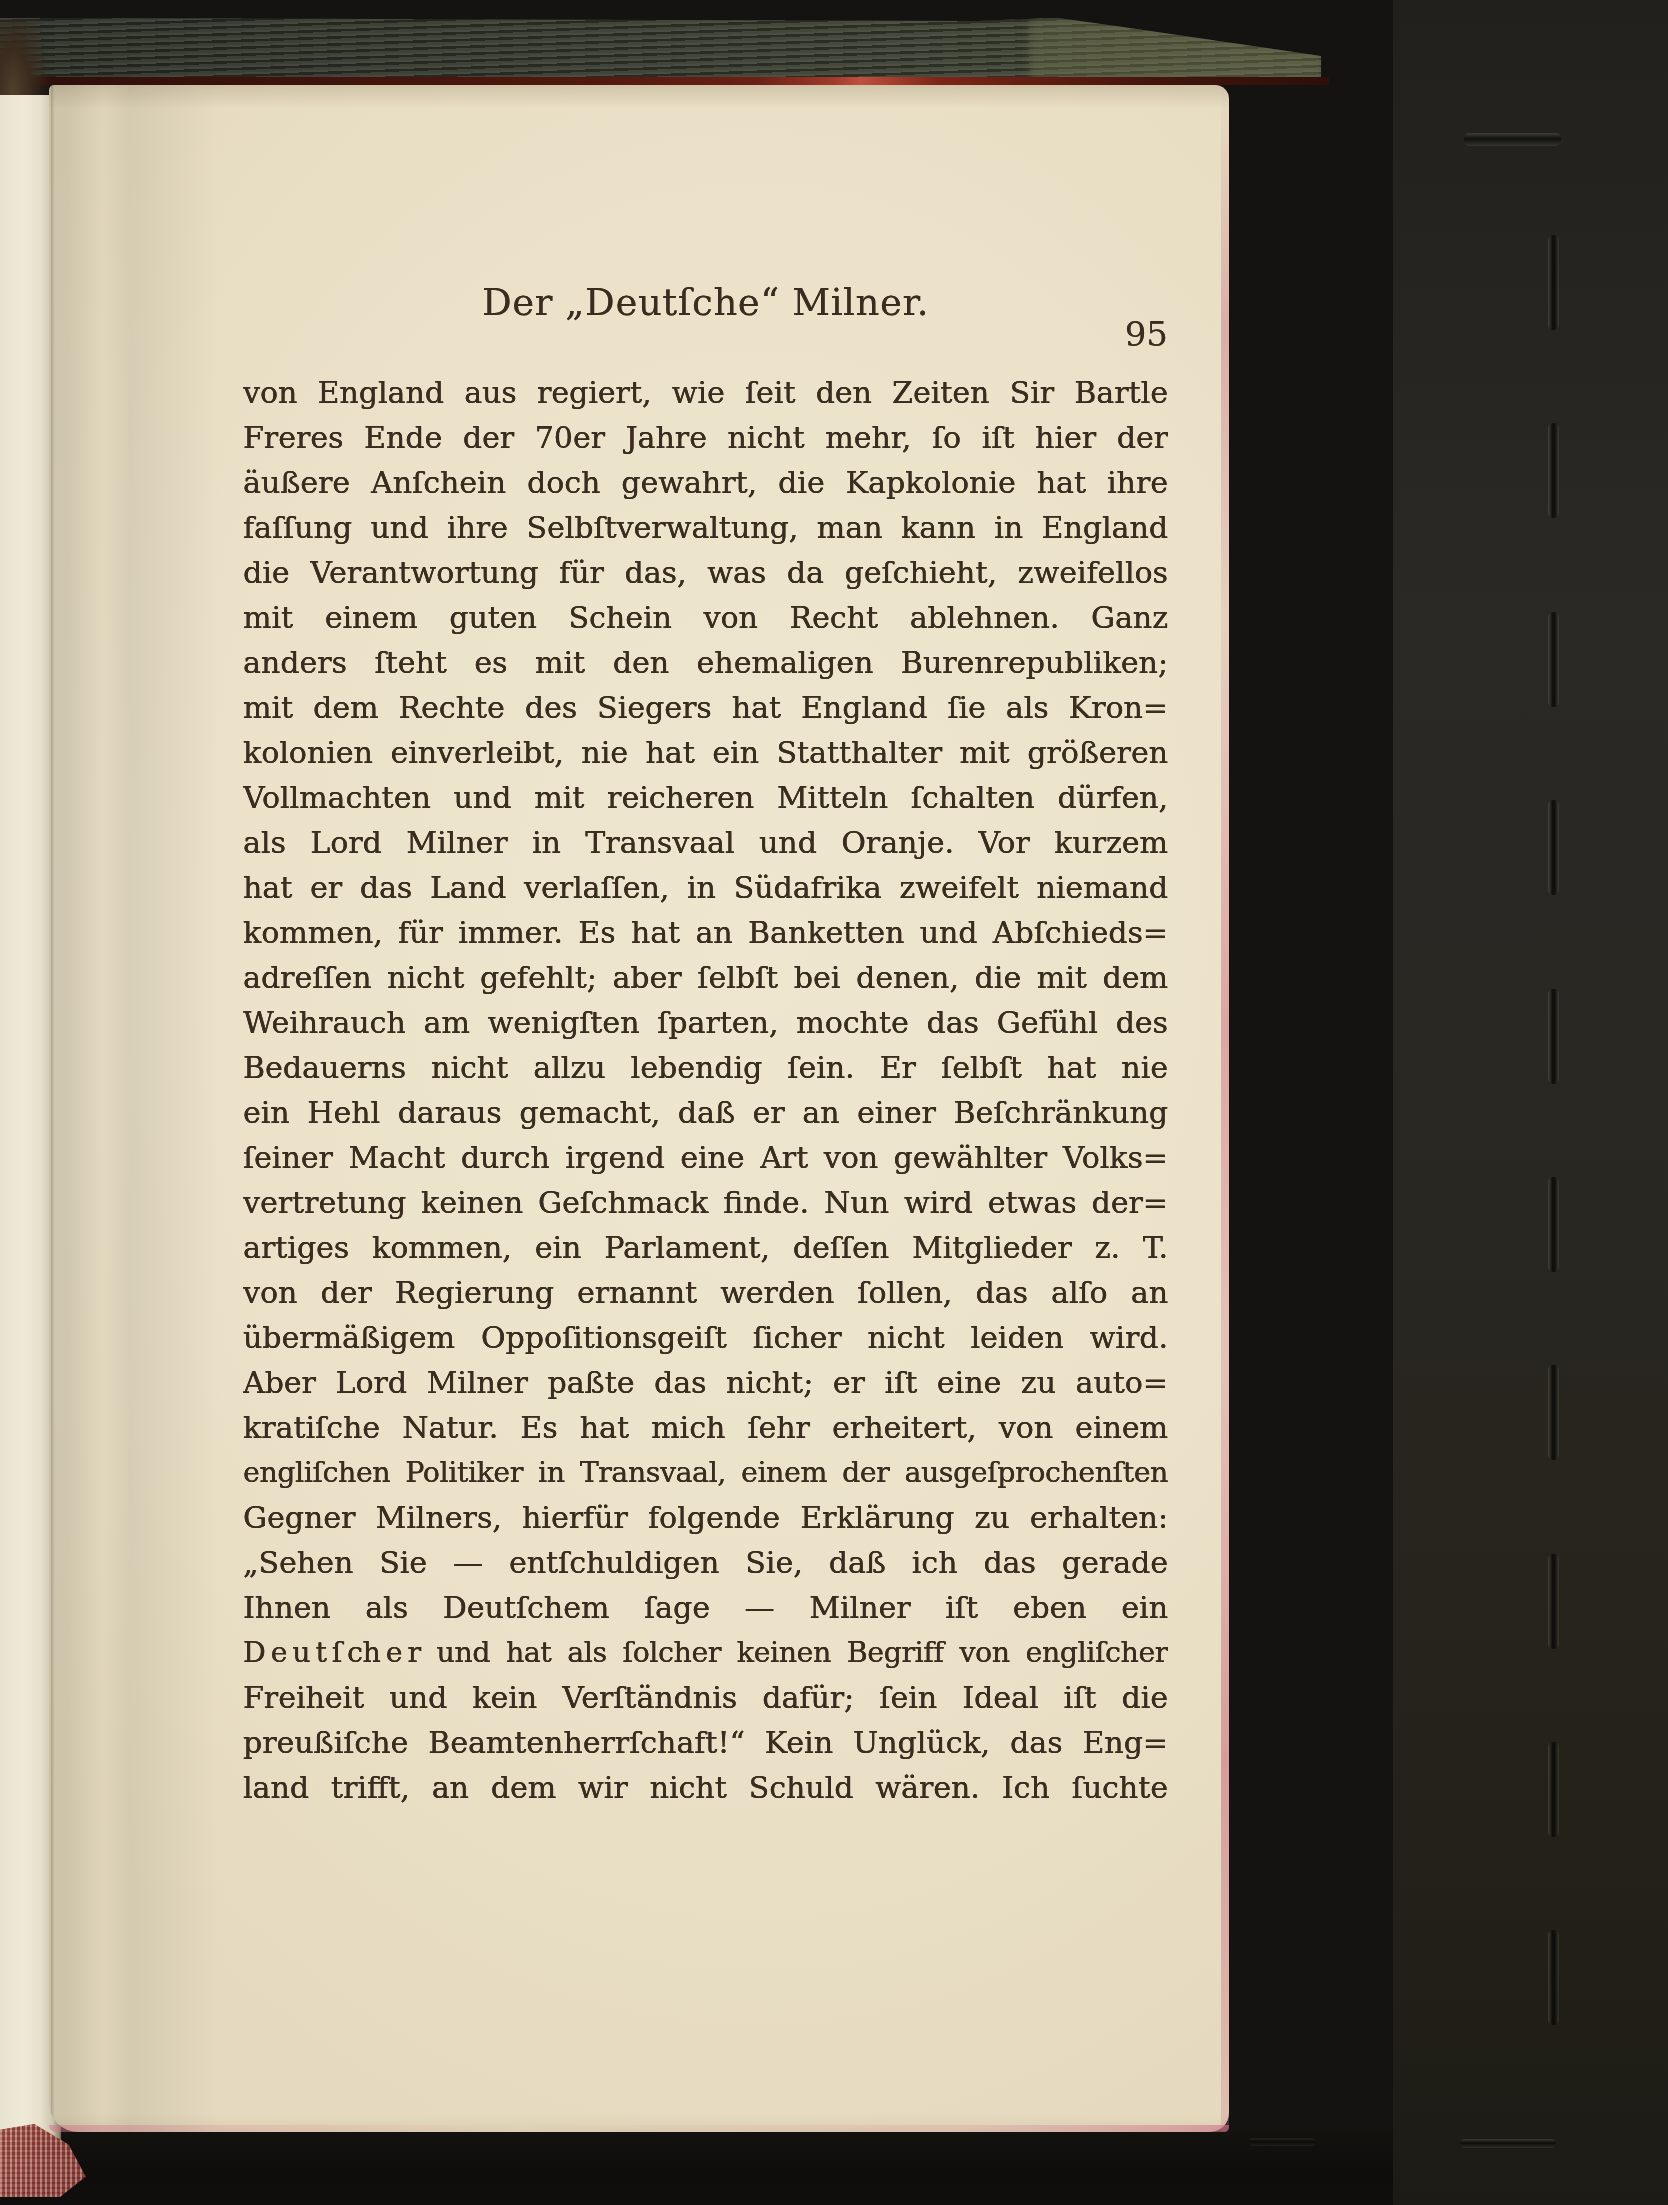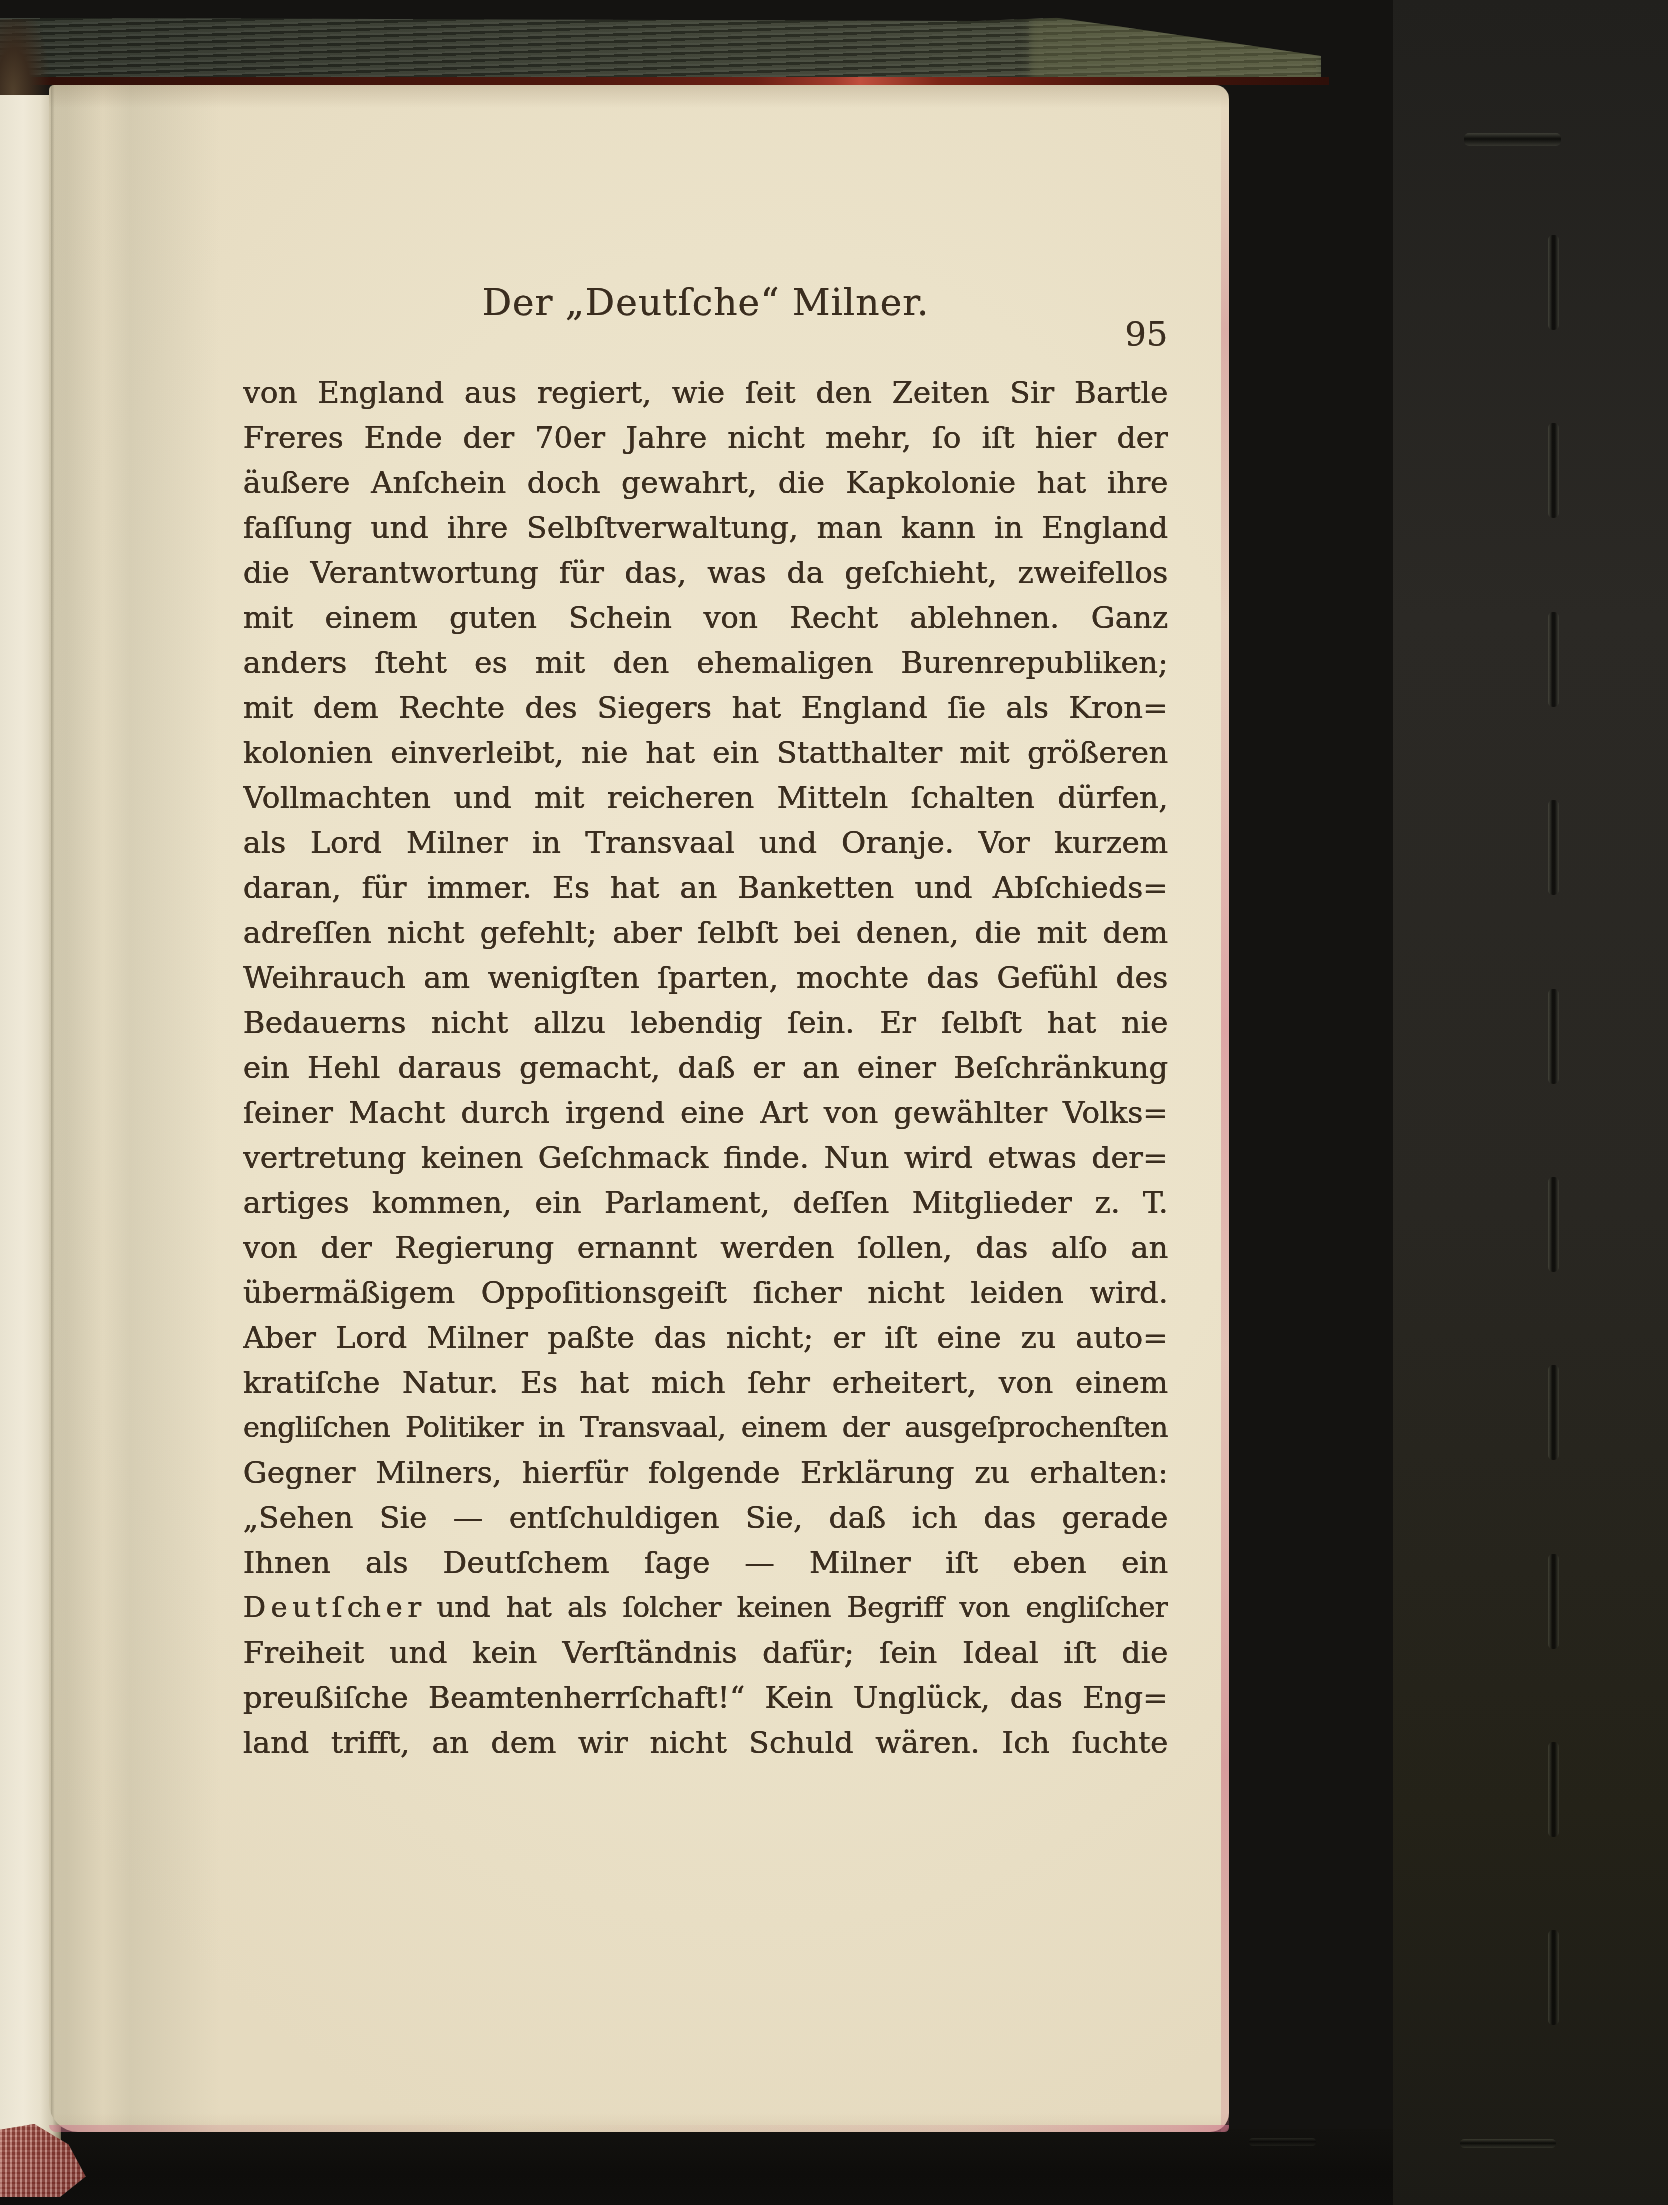--- a/index.html
+++ b/index.html
@@ -145,21 +145,22 @@
         <div class="line">Freres Ende der 70er Jahre nicht mehr, ſo iſt hier der</div>
         <div class="line">äußere Anſchein doch gewahrt, die Kapkolonie hat ihre Ver=</div>
         <div class="line">faſſung und ihre Selbſtverwaltung, man kann in England</div>
         <div class="line">die Verantwortung für das, was da geſchieht, zweifellos</div>
         <div class="line">mit einem guten Schein von Recht ablehnen. Ganz</div>
         <div class="line">anders ſteht es mit den ehemaligen Burenrepubliken;</div>
         <div class="line">mit dem Rechte des Siegers hat England ſie als Kron=</div>
         <div class="line">kolonien einverleibt, nie hat ein Statthalter mit größeren</div>
         <div class="line">Vollmachten und mit reicheren Mitteln ſchalten dürfen,</div>
         <div class="line">als Lord Milner in Transvaal und Oranje. Vor kurzem</div>
-        <div class="line">daran, für immer. Es hat an Banketten und Abſchieds=</div>
+        <div class="line">hat er das Land verlaſſen, in Südafrika zweifelt niemand</div>
+        <div class="line">kommen, für immer. Es hat an Banketten und Abſchieds=</div>
         <div class="line">adreſſen nicht gefehlt; aber ſelbſt bei denen, die mit dem</div>
         <div class="line">Weihrauch am wenigſten ſparten, mochte das Gefühl des</div>
         <div class="line">Bedauerns nicht allzu lebendig ſein. Er ſelbſt hat nie</div>
         <div class="line">ein Hehl daraus gemacht, daß er an einer Beſchränkung</div>
         <div class="line">ſeiner Macht durch irgend eine Art von gewählter Volks=</div>
         <div class="line">vertretung keinen Geſchmack finde. Nun wird etwas der=</div>
         <div class="line">artiges kommen, ein Parlament, deſſen Mitglieder z. T.</div>
         <div class="line">von der Regierung ernannt werden ſollen, das alſo an</div>
         <div class="line">übermäßigem Oppoſitionsgeiſt ſicher nicht leiden wird.</div>
         <div class="line">Aber Lord Milner paßte das nicht; er iſt eine zu auto=</div>

